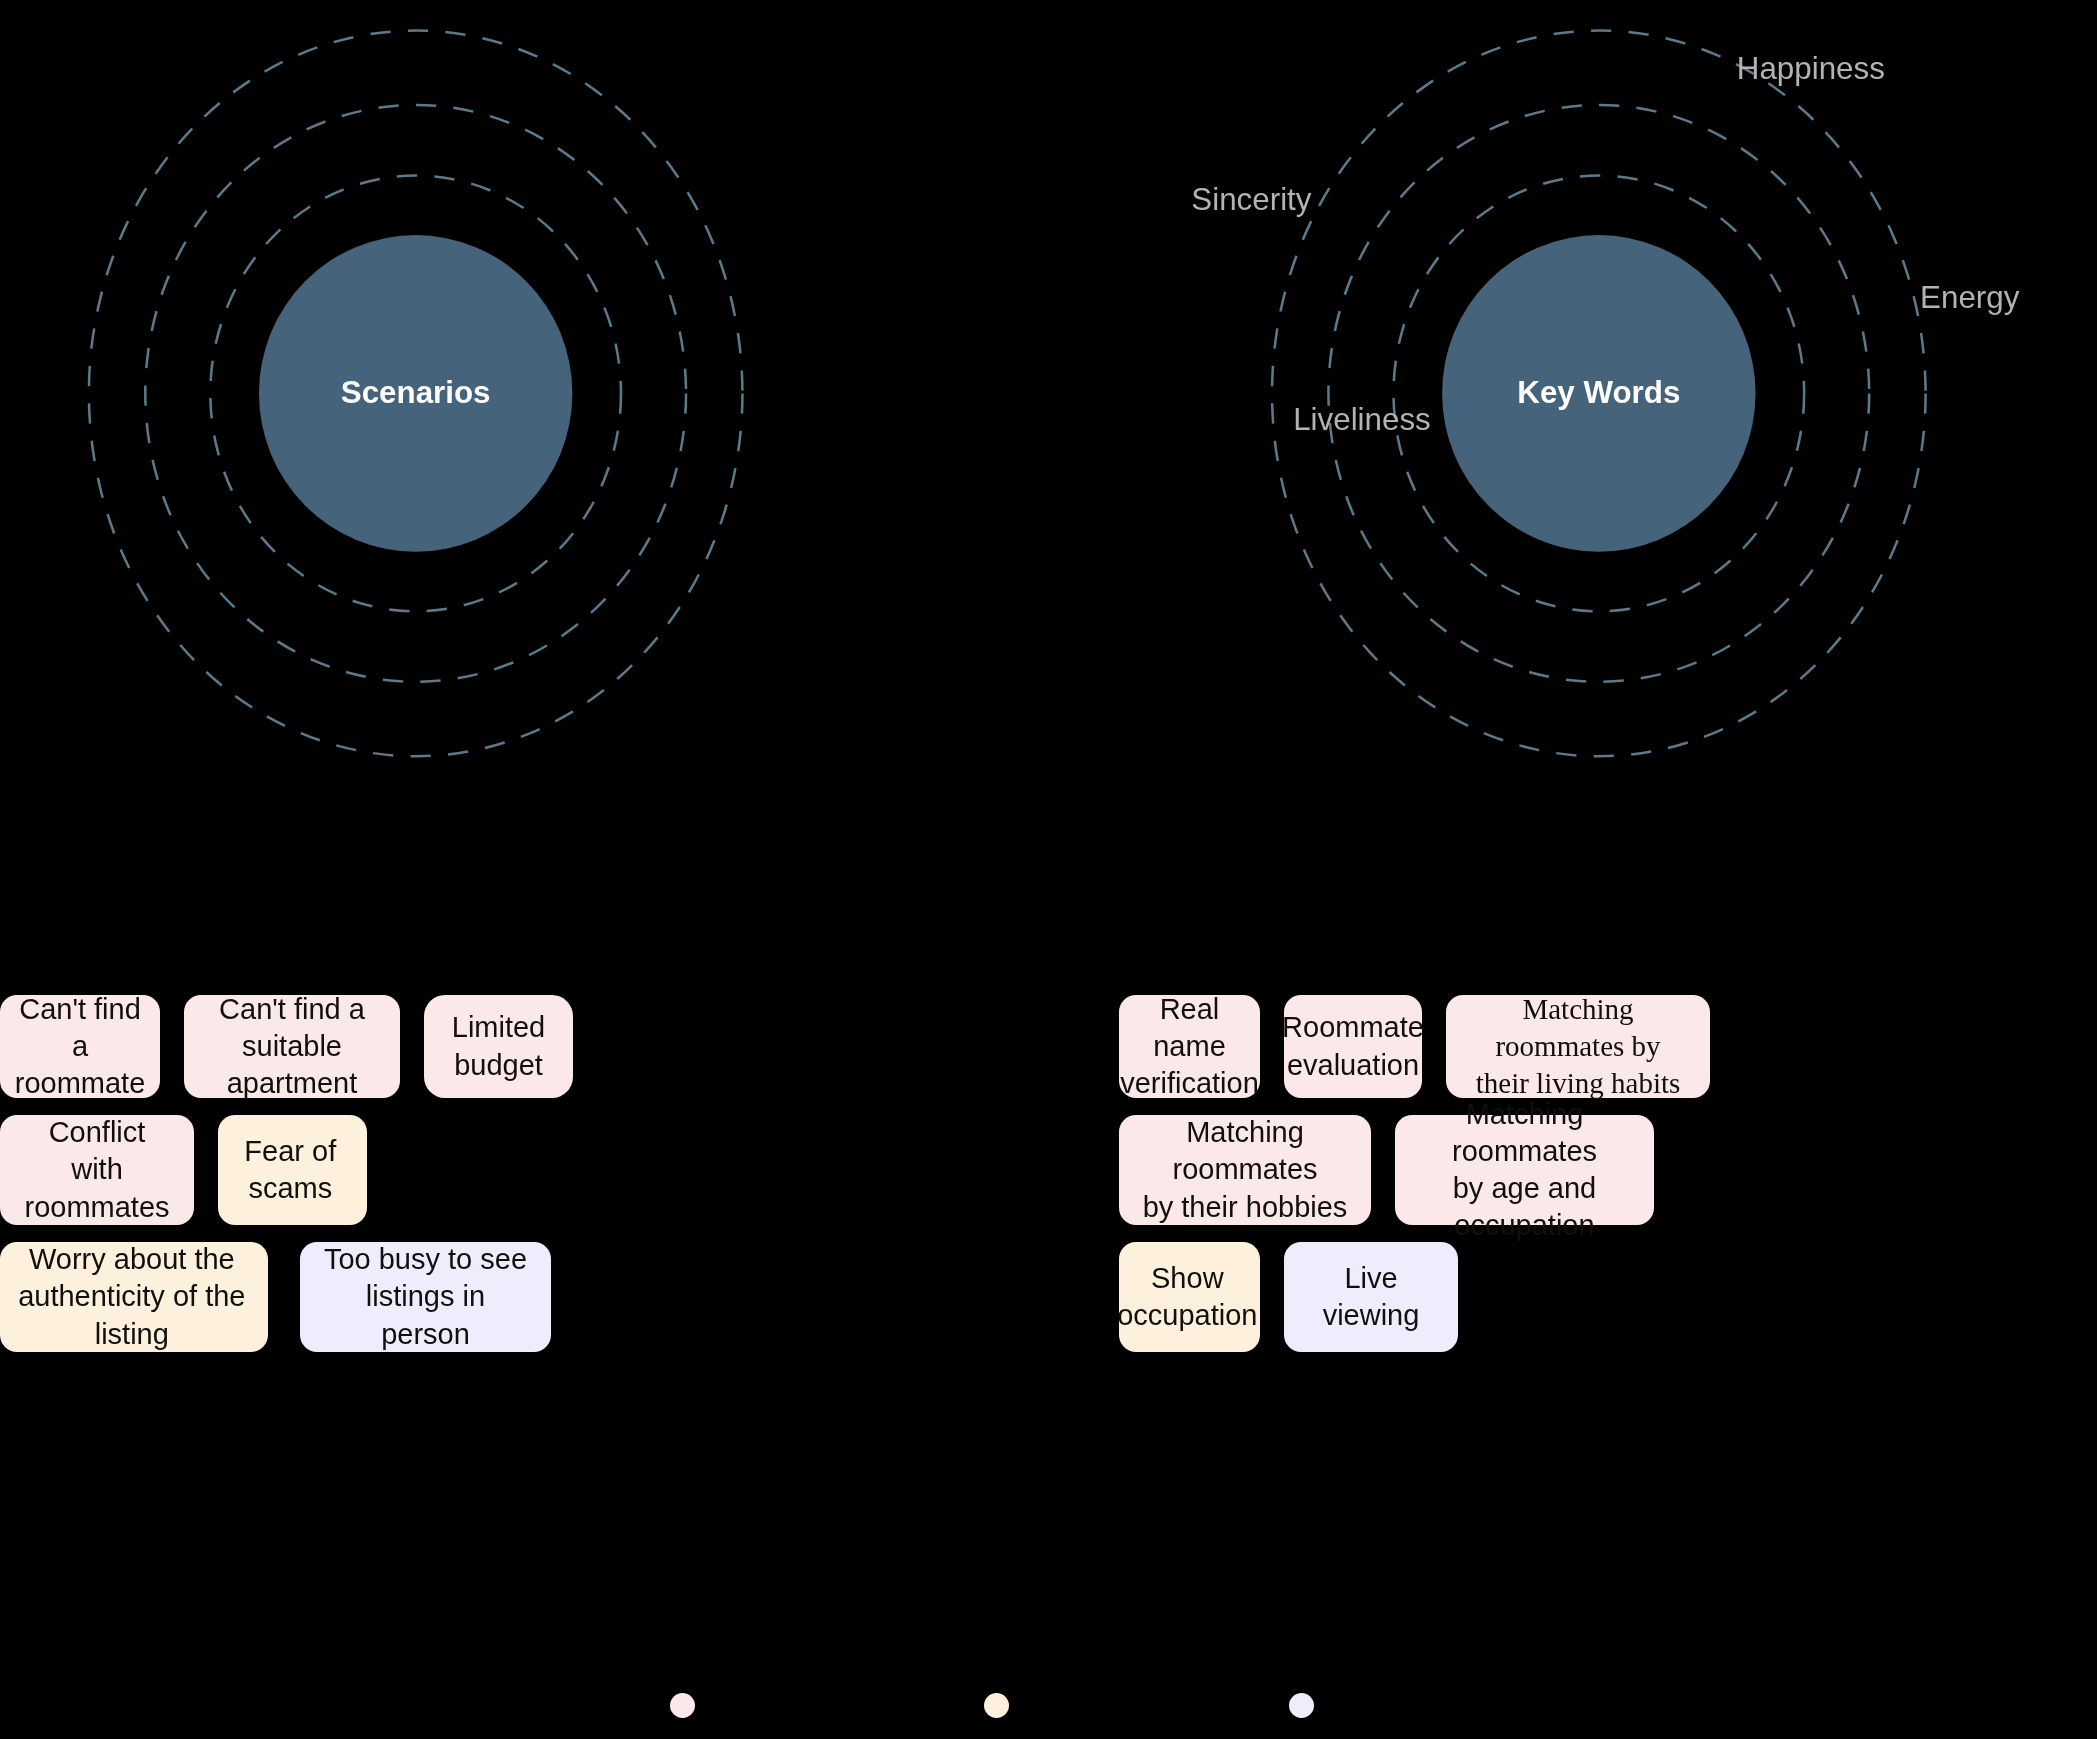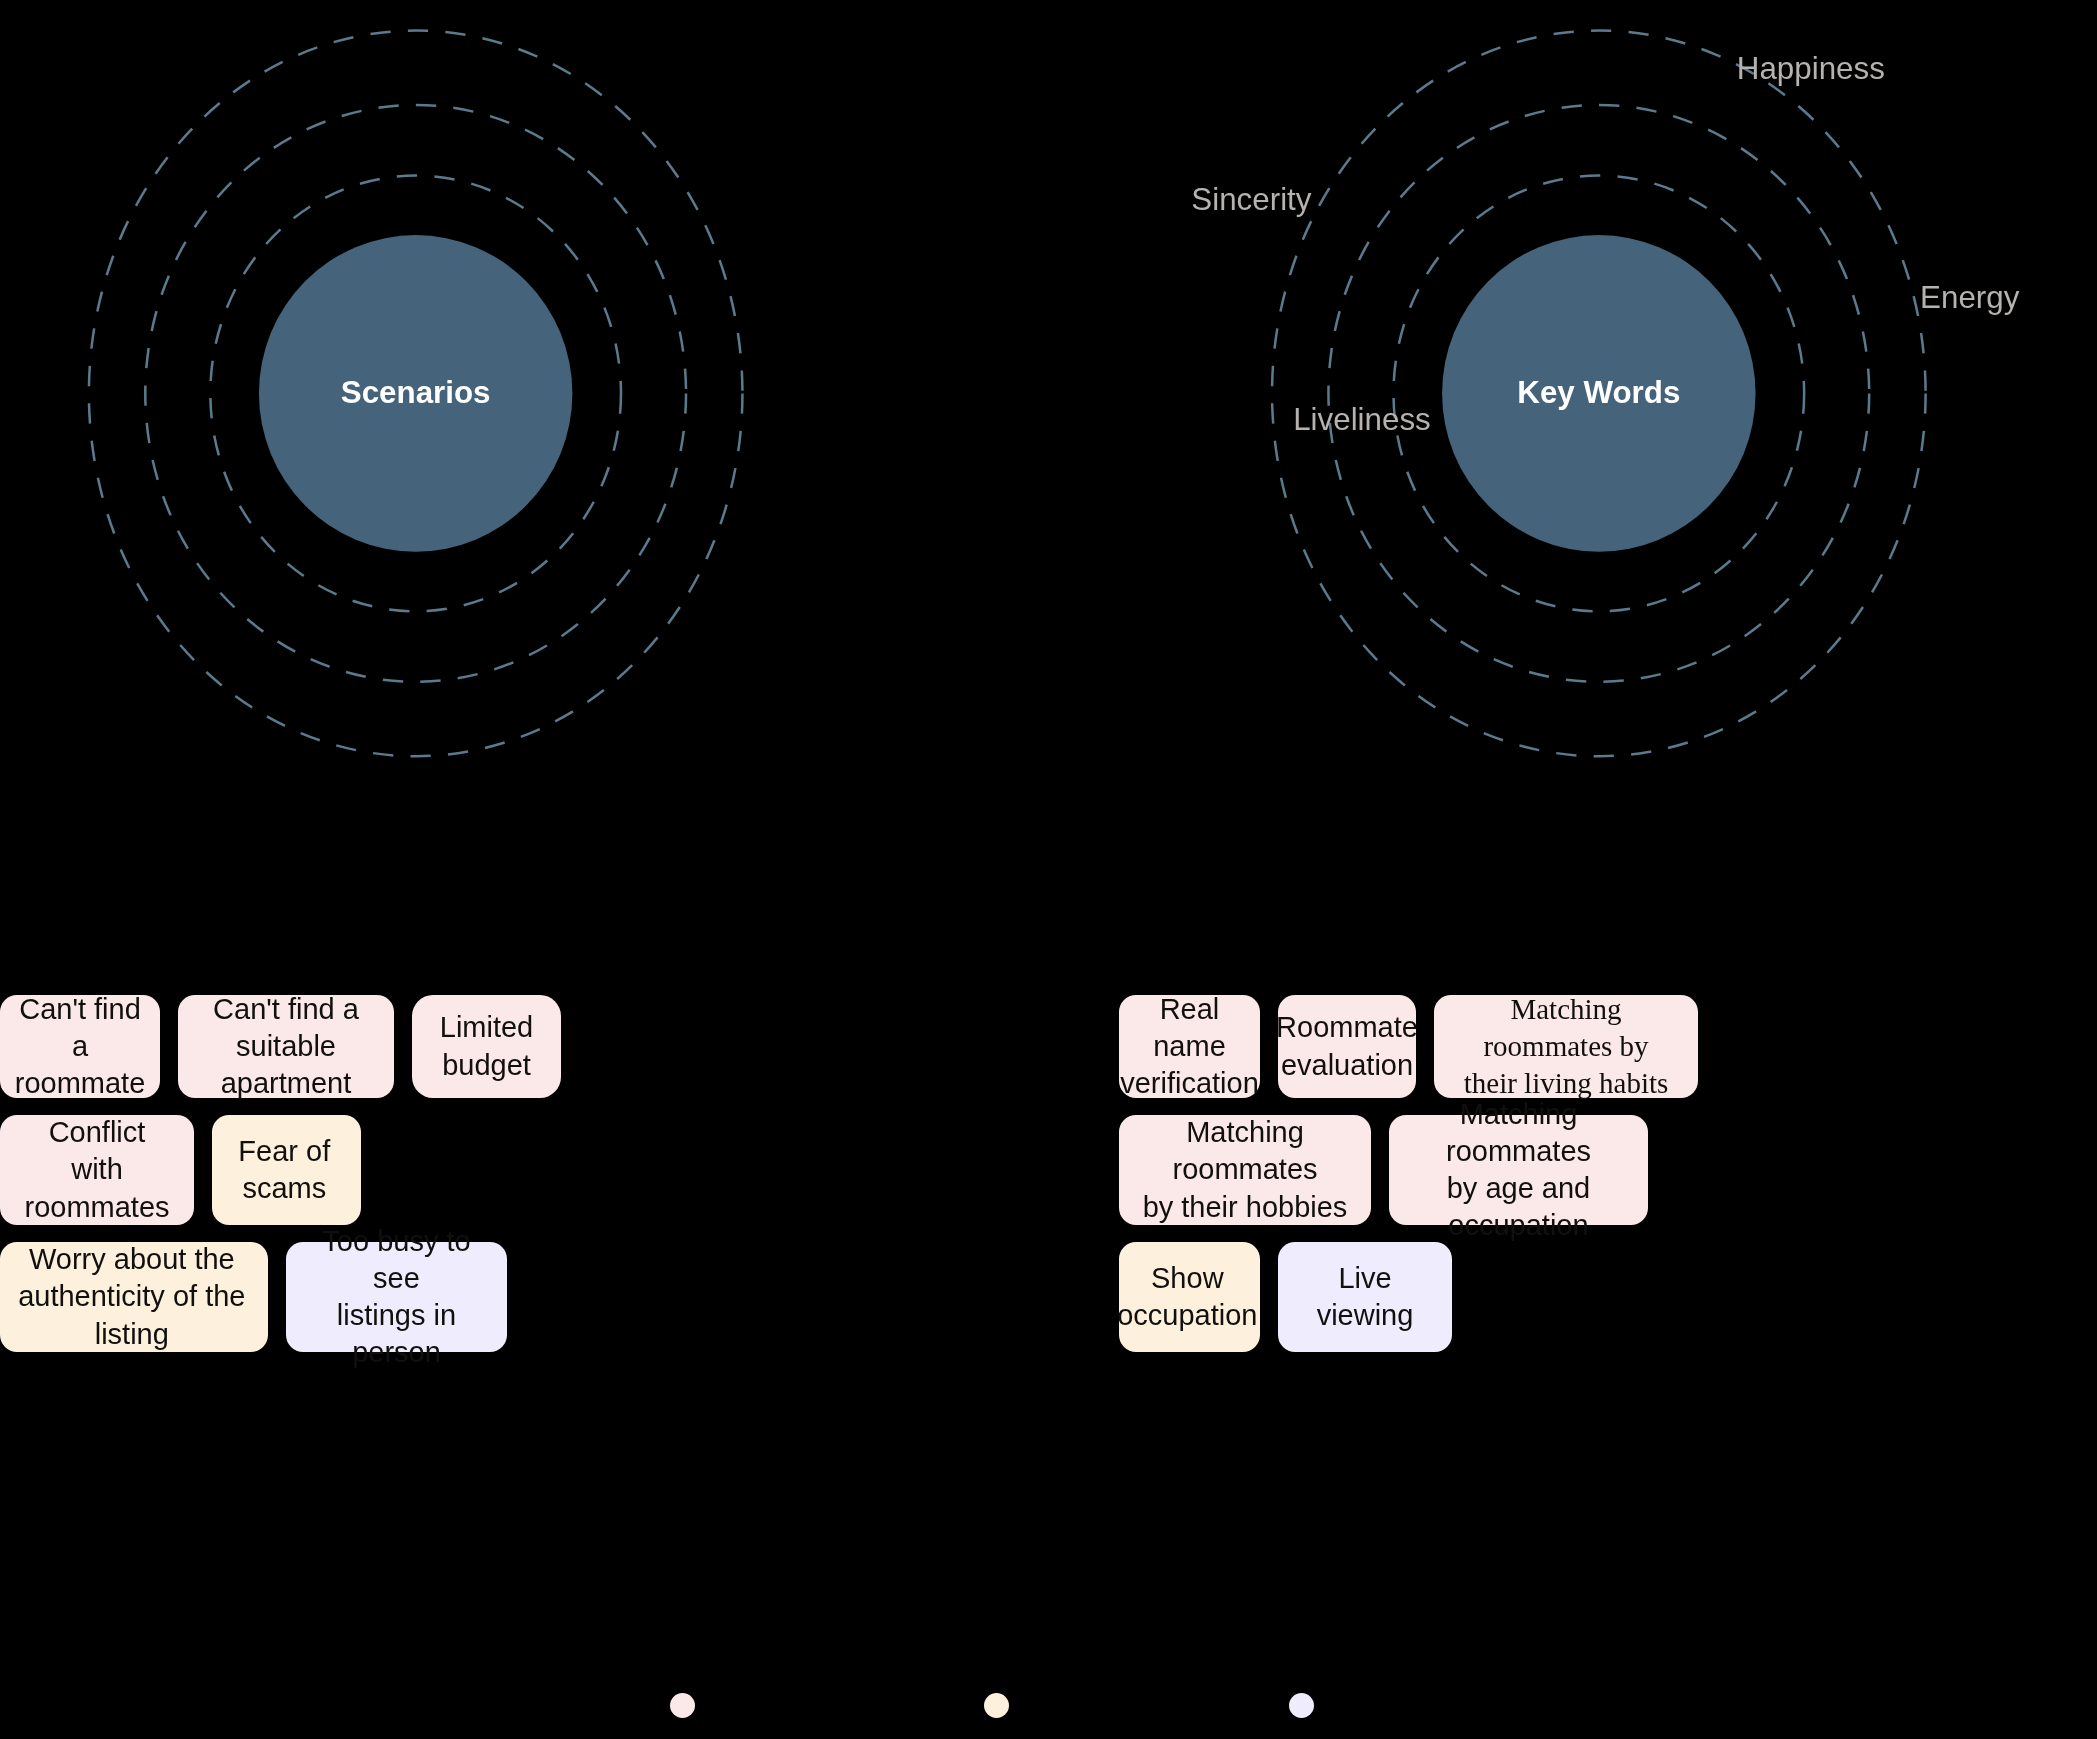--- a/index.html
+++ b/index.html
@@ -53,21 +53,21 @@
     width: 2097px;
     height: 627px;
   }
   .column { position: absolute; top: 0; }
   #column-left  { left: 0px;    width: 1011px; }
   #column-right { left = 0; left: 1119px; width: 978px; }
 
   .card-row {
     display: flex;
     align-items: flex-start;
-    gap: 18px;
+    gap: 24px;
     margin-bottom: 17px;
   }
 
   .card {
     box-sizing: border-box;
     border-radius: 17px;
     display: flex;
     align-items: center;
     justify-content: center;
     text-align: center;
@@ -151,21 +151,21 @@
     <div class="card-row">
       <div class="card pink h-md" style="width:194px;">Conflict with
 roommates</div>
       <div class="card cream h-md" style="width:149px;">Fear of
 scams</div>
     </div>
 
     <div class="card-row">
       <div class="card cream h-md" style="width:268px;">Worry about the
 authenticity of the listing</div>
-      <div class="card lavender h-md" style="width:221px;">Too busy to see
+      <div class="card lavender h-md" style="width:251px;margin-left:8px;">Too busy to see
 listings in person</div>
     </div>
 
   </div>
 
   <div class="column" id="column-right">
 
     <div class="card-row">
       <div class="card pink h-sm" style="width:141px;">Real name
 verification</div>

